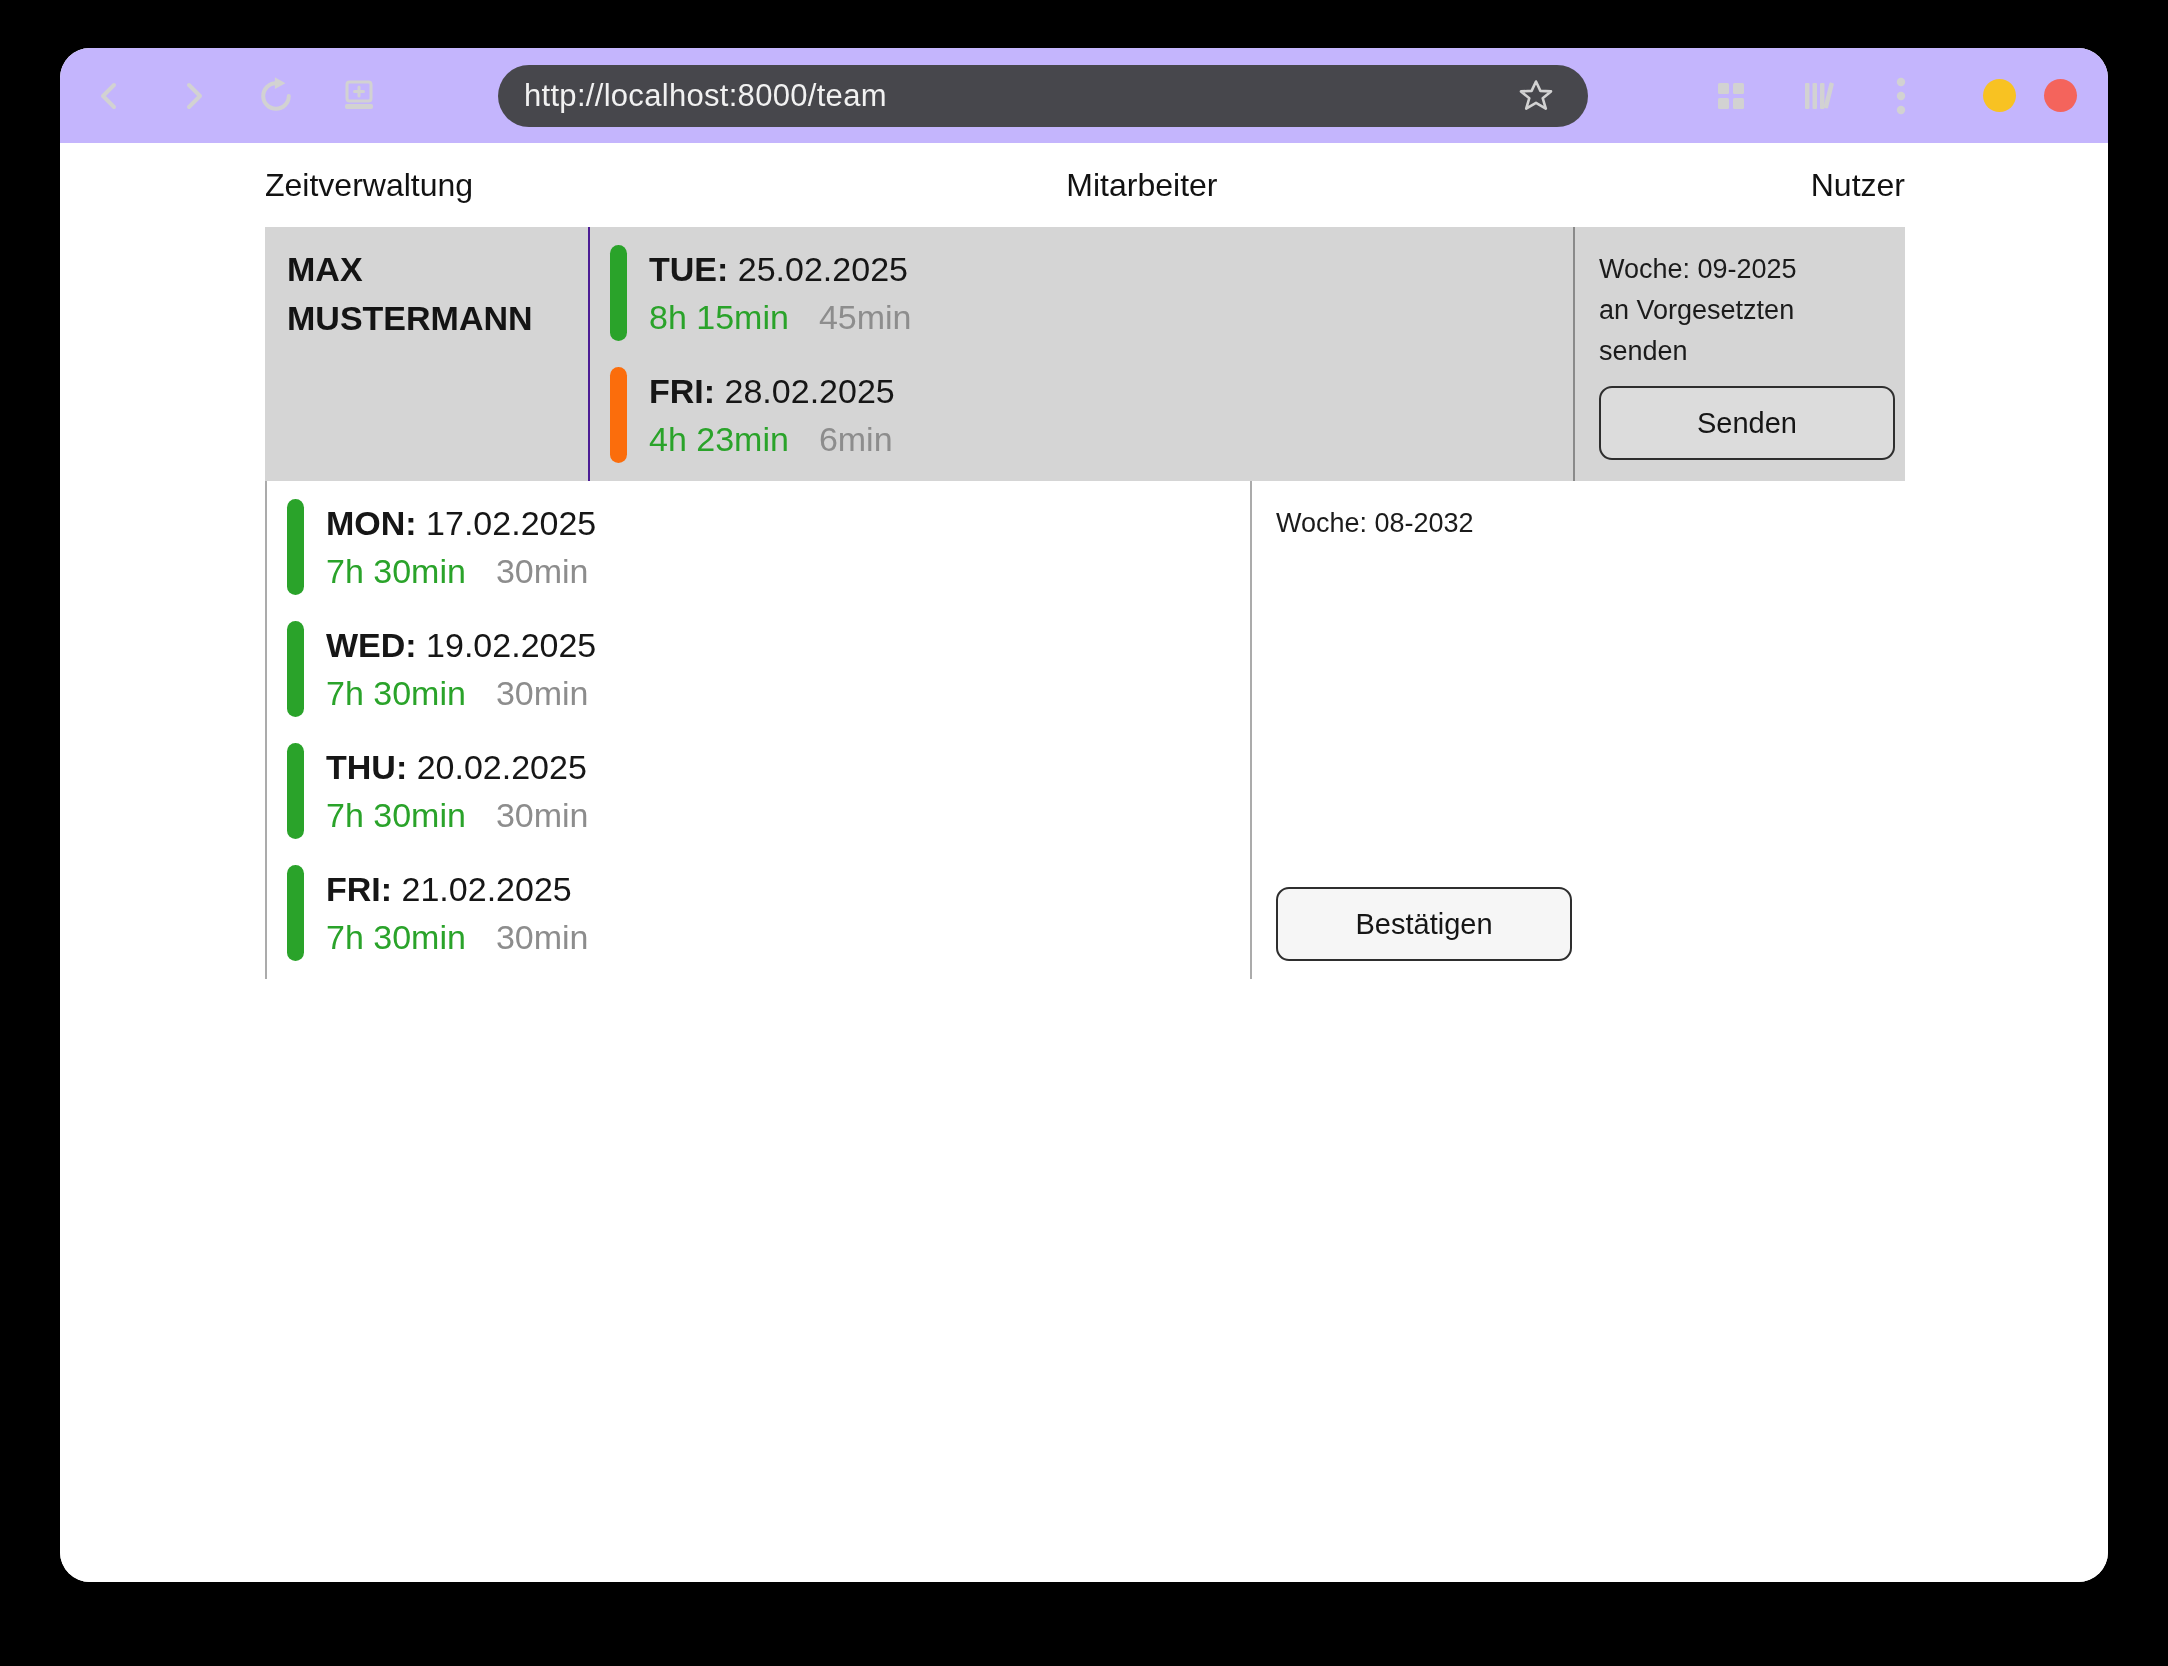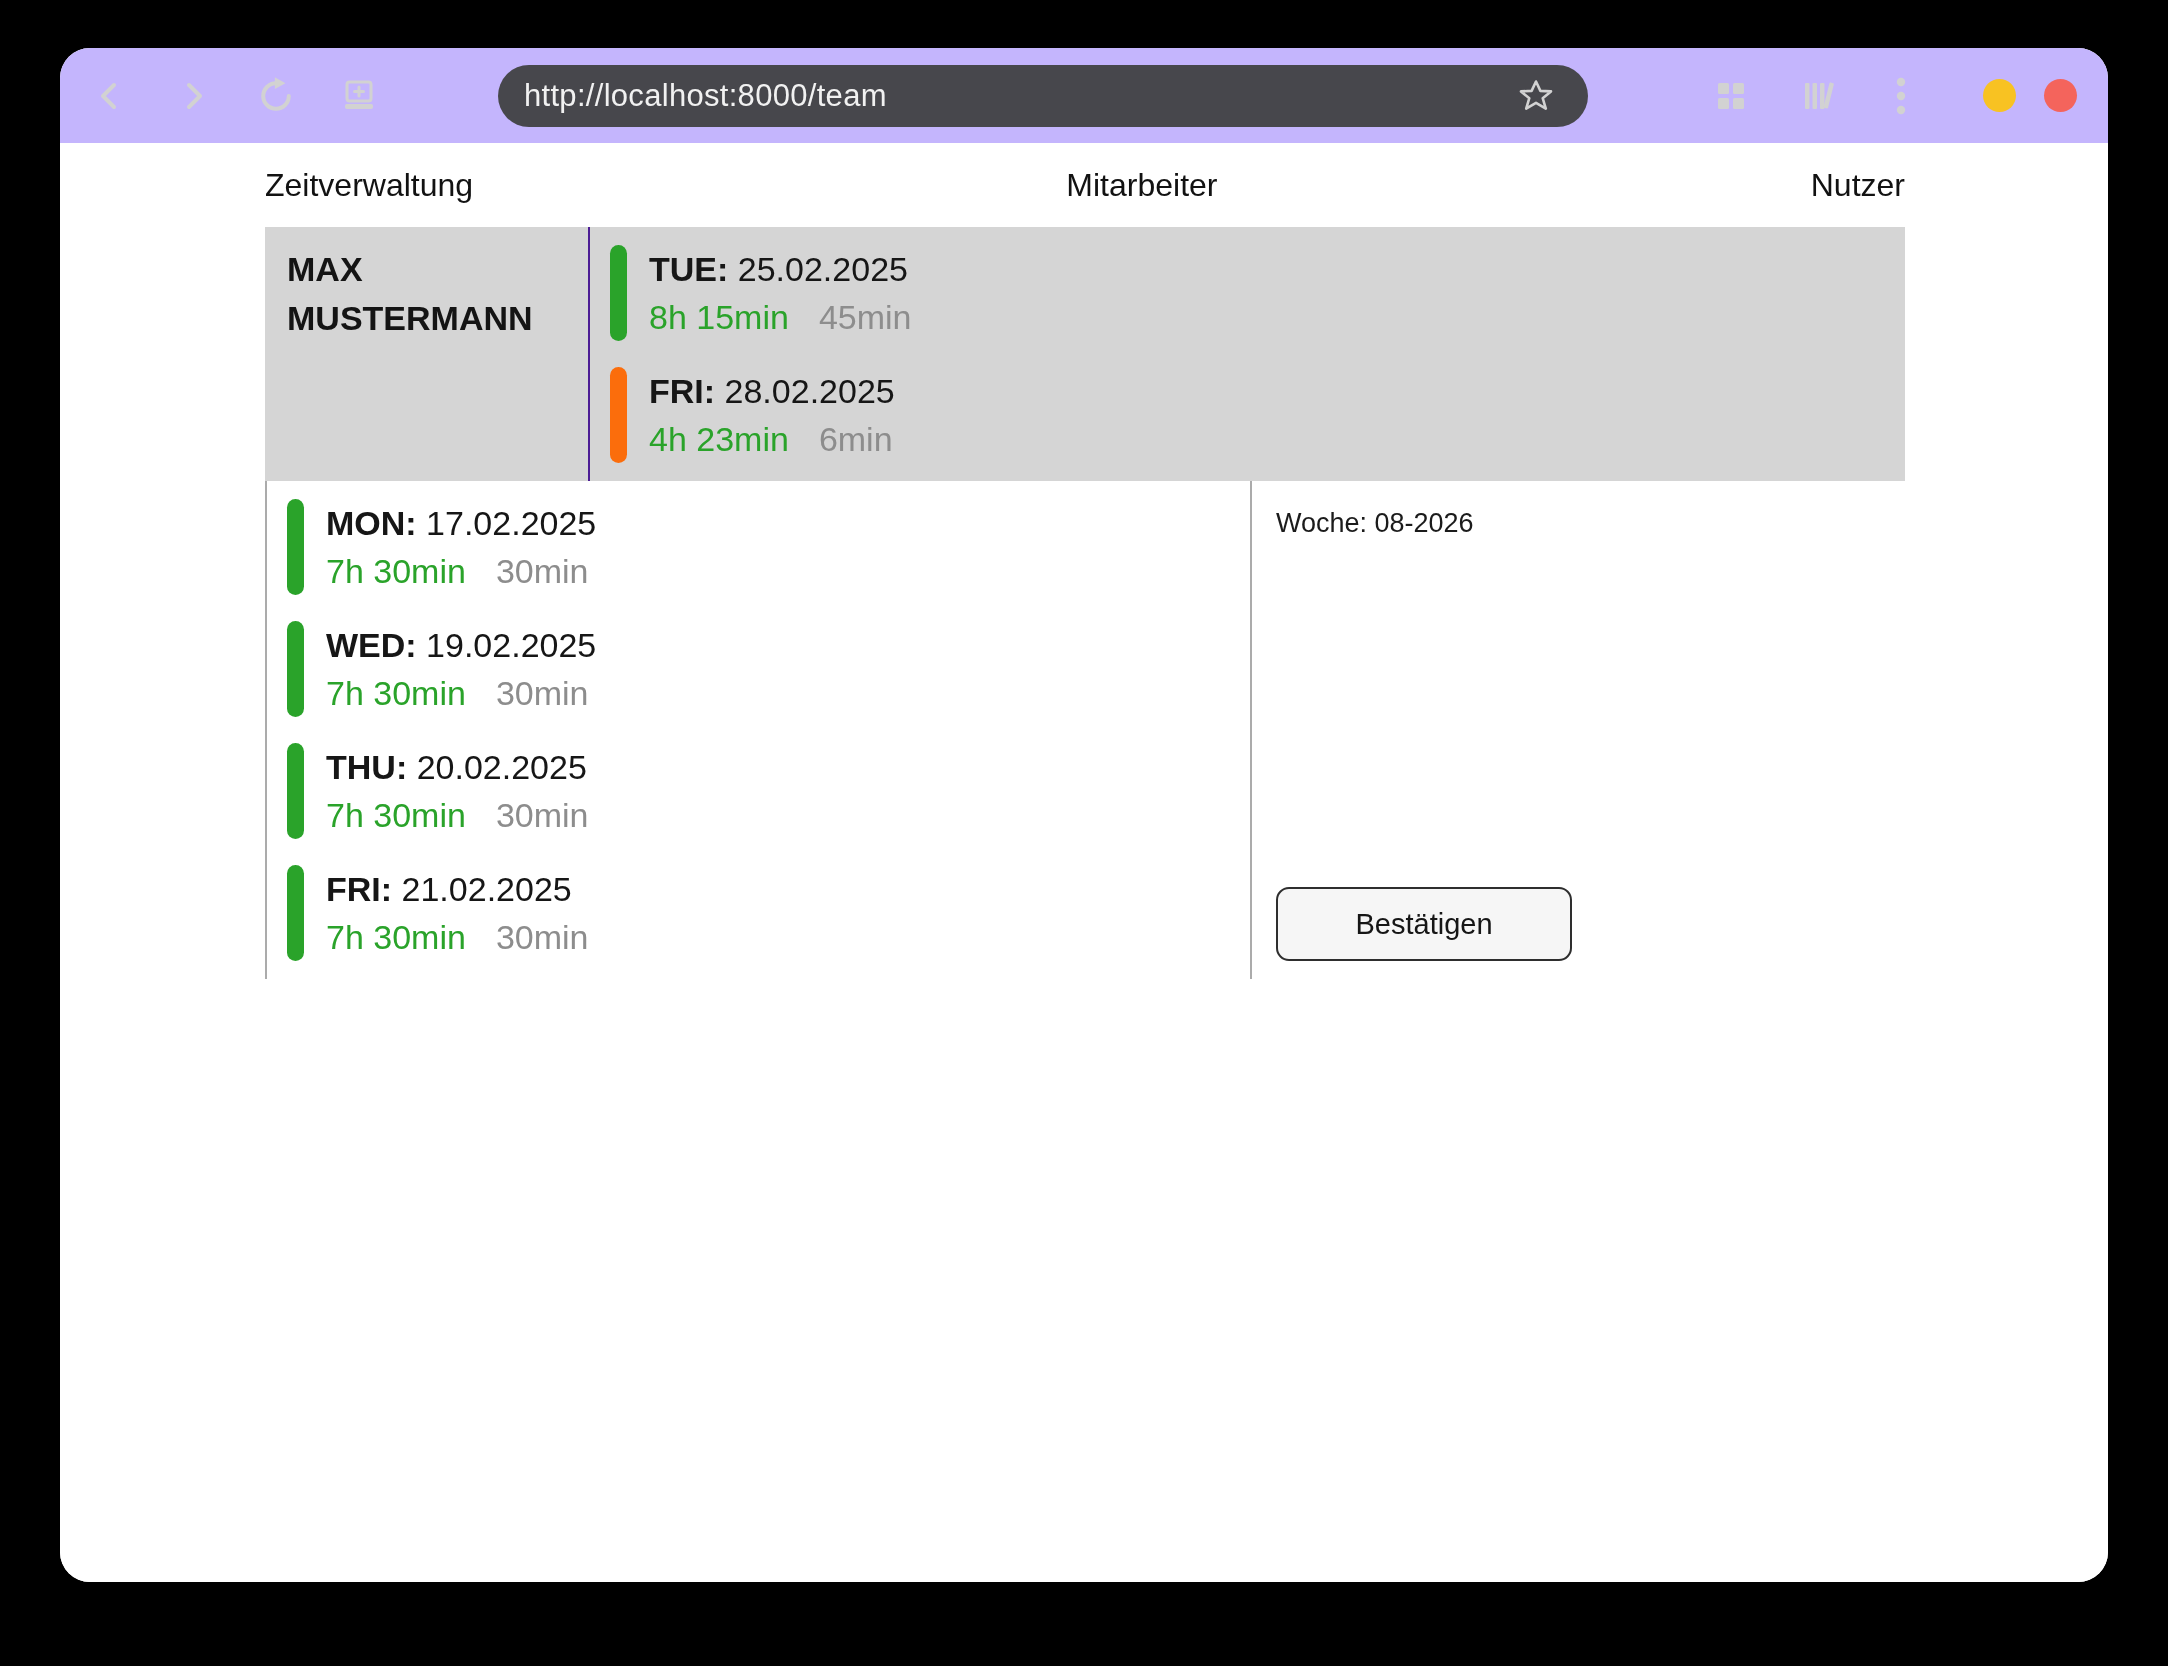--- a/index.html
+++ b/index.html
@@ -144,20 +144,26 @@
             </div>
           </div>
           <div class="entry">
             <div class="bar" style="background: rgb(251, 109, 12);"></div>
             <div>
               <div class="l1"><span class="day">FRI:</span> <span>28.02.2025</span></div>
               <div class="l2"><span class="work" style="color: rgb(42, 163, 42);">4h 23min</span><span class="pause" style="color: rgb(141, 141, 141);">6min</span></div>
             </div>
           </div>
         </div>
+        <div class="cell-week">
+          <div class="week-text">Woche: 09-2025</div>
+          <div class="week-text">an Vorgesetzten</div>
+          <div class="week-text">senden</div>
+          <button class="btn">Senden</button>
+        </div>
       </div>
 
       <div class="row plain">
         <div class="cell-entries">
           <div class="entry">
             <div class="bar" style="background: rgb(42, 163, 42);"></div>
             <div>
               <div class="l1"><span class="day">MON:</span> <span>17.02.2025</span></div>
               <div class="l2"><span class="work" style="color: rgb(42, 163, 42);">7h 30min</span><span class="pause" style="color: rgb(141, 141, 141);">30min</span></div>
             </div>
@@ -178,20 +184,20 @@
           </div>
           <div class="entry">
             <div class="bar" style="background: rgb(42, 163, 42);"></div>
             <div>
               <div class="l1"><span class="day">FRI:</span> <span>21.02.2025</span></div>
               <div class="l2"><span class="work" style="color: rgb(42, 163, 42);">7h 30min</span><span class="pause" style="color: rgb(141, 141, 141);">30min</span></div>
             </div>
           </div>
         </div>
         <div class="cell-week">
-          <div class="week-text">Woche: 08-2026</div>
+          <div class="week-text">Woche: 08-2032</div>
           <button class="btn">Bestätigen</button>
         </div>
       </div>
 
     </div>
   </div>
 </div>
 
 </body></html>

